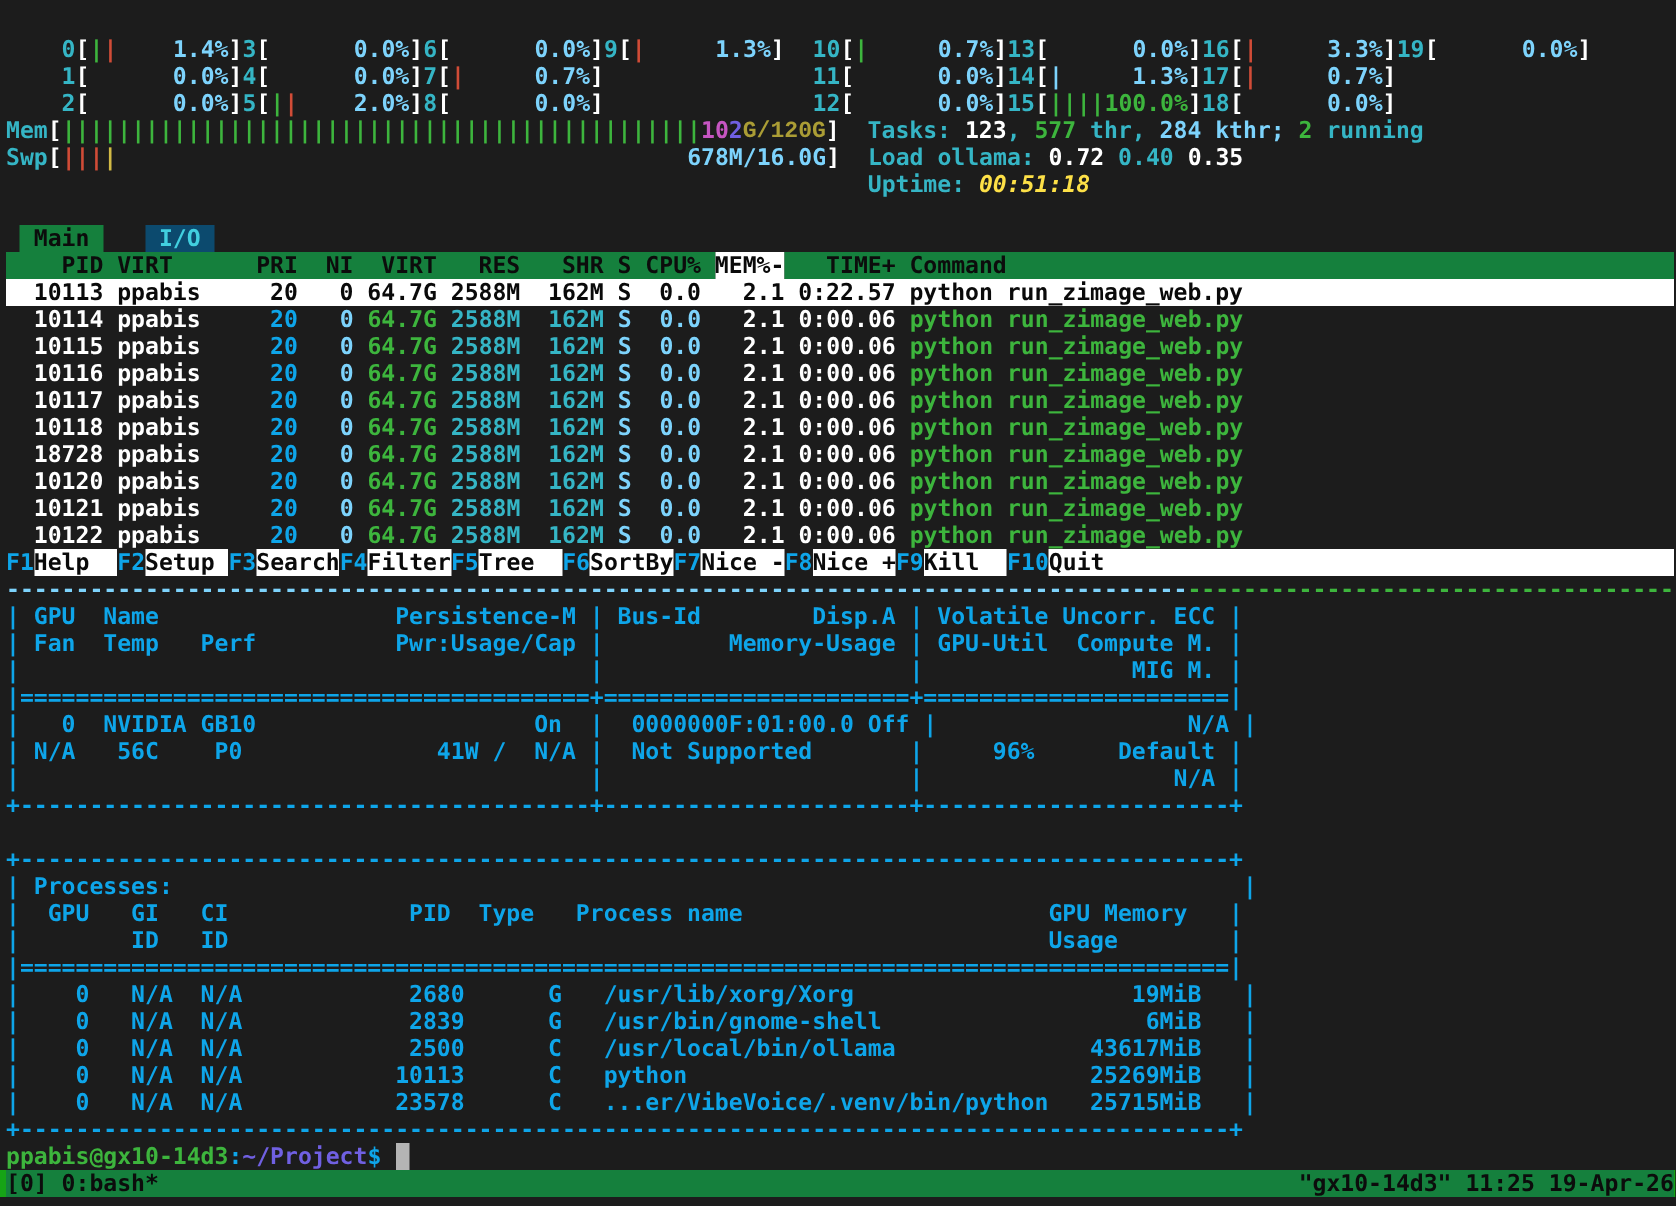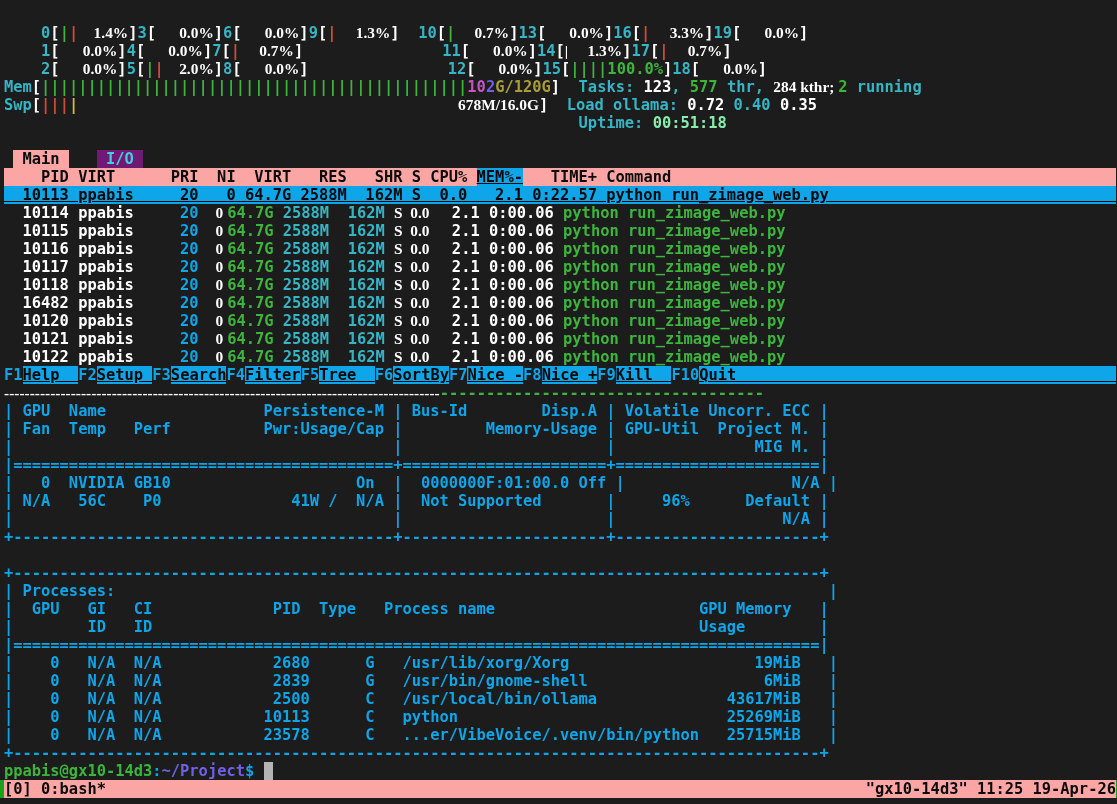--- a/index.html
+++ b/index.html
@@ -10,33 +10,33 @@
     font-size:15.4px;
     font-weight:bold;
     padding:6px 0 0 4px;
   }
   .screen { width:1117px; }
   .line { height:18px; line-height:18px; white-space:pre; overflow:hidden; }
   .line span { display:inline-block; height:18px; vertical-align:top; white-space:pre; }
   
   .w  { color:#0ea5e9; }
   .W  { color:#ffffff; }
-  .gy { color:#ffffff;font-family:Liberation Serif, serif; }
+  .gy { color:#7dd3fc; }
   .c  { color:#35b5c5; }
-  .cb { color:#86efac; }
+  .cb { color:#fde047;font-style:italic; }
   .cd { color:#ffffff; }
   .g  { color:#3db53d; }
   .r  { color:#d14c37; }
   .y  { color:#d2ba45; }
-  .ol { color:#ab9d35; }
+  .ol { color:#ab9d35;font-family:Liberation Mono, monospace; }
   .m  { color:#c655c2; }
   .pu { color:#7060e2; }
-  .kG { background:#fca5a5; color:#0c0c0c; }
-  .kC { background:#0ea5e9; color:#0a0a0a;text-decoration:underline; }
-  .io { background:#701a75; color:#41cfdf; }
+  .kG { background:#15803d; color:#0c0c0c; }
+  .kC { background:#ffffff; color:#0a0a0a; }
+  .io { background:#0c4a6e; color:#41cfdf; }
   .cur{ background:#b4b4b4; color:#b4b4b4; }
   .bleed { background:#16a416; margin-left:-4px; padding-left:4px; width:1117px; }
 </style>
 </head>
 <body>
 
 <div class="screen">
     <div class="line"></div>
     <div class="line"><span class="w">    </span><span class="c">0</span><span class="W">[</span><span class="g">|</span><span class="r">|</span><span class="gy">    1.4%</span><span class="W">]</span><span class="c">3</span><span class="W">[</span><span class="gy">      0.0%</span><span class="W">]</span><span class="c">6</span><span class="W">[</span><span class="gy">      0.0%</span><span class="W">]</span><span class="c">9</span><span class="W">[</span><span class="r">|</span><span class="gy">     1.3%</span><span class="W">]</span><span class="w">  </span><span class="c">10</span><span class="W">[</span><span class="g">|</span><span class="gy">     0.7%</span><span class="W">]</span><span class="c">13</span><span class="W">[</span><span class="gy">      0.0%</span><span class="W">]</span><span class="c">16</span><span class="W">[</span><span class="r">|</span><span class="gy">     3.3%</span><span class="W">]</span><span class="c">19</span><span class="W">[</span><span class="gy">      0.0%</span><span class="W">]</span></div>
     <div class="line"><span class="w">    </span><span class="c">1</span><span class="W">[</span><span class="gy">      0.0%</span><span class="W">]</span><span class="c">4</span><span class="W">[</span><span class="gy">      0.0%</span><span class="W">]</span><span class="c">7</span><span class="W">[</span><span class="r">|</span><span class="gy">     0.7%</span><span class="W">]</span><span class="w">               </span><span class="c">11</span><span class="W">[</span><span class="gy">      0.0%</span><span class="W">]</span><span class="c">14</span><span class="W">[</span><span class="gy">|     1.3%</span><span class="W">]</span><span class="c">17</span><span class="W">[</span><span class="r">|</span><span class="gy">     0.7%</span><span class="W">]</span></div>
@@ -46,28 +46,28 @@
     <div class="line"><span class="w">                                                              </span><span class="c">Uptime: </span><span class="cb">00:51:18</span></div>
     <div class="line"></div>
     <div class="line"><span class="w"> </span><span class="kG"> Main </span><span class="w">   </span><span class="io"> I/O </span></div>
     <div class="line"><span class="kG">    PID VIRT      PRI  NI  VIRT   RES   SHR S CPU% </span><span class="kC">MEM%-</span><span class="kG">   TIME+ Command                                                </span></div>
     <div class="line"><span class="kC">  10113 ppabis     20   0 64.7G 2588M  162M S  0.0   2.1 0:22.57 python run_zimage_web.py                               </span></div>
     <div class="line"><span class="W">  10114 </span><span class="W">ppabis    </span><span class="w"> 20 </span><span class="gy">  0 </span><span class="g">64.7G </span><span class="c">2588M </span><span class="c"> 162M </span><span class="gy">S </span><span class="gy"> 0.0 </span><span class="W">  2.1</span><span class="W"> 0:00.06 </span><span class="g">python run_zimage_web.py</span></div>
     <div class="line"><span class="W">  10115 </span><span class="W">ppabis    </span><span class="w"> 20 </span><span class="gy">  0 </span><span class="g">64.7G </span><span class="c">2588M </span><span class="c"> 162M </span><span class="gy">S </span><span class="gy"> 0.0 </span><span class="W">  2.1</span><span class="W"> 0:00.06 </span><span class="g">python run_zimage_web.py</span></div>
     <div class="line"><span class="W">  10116 </span><span class="W">ppabis    </span><span class="w"> 20 </span><span class="gy">  0 </span><span class="g">64.7G </span><span class="c">2588M </span><span class="c"> 162M </span><span class="gy">S </span><span class="gy"> 0.0 </span><span class="W">  2.1</span><span class="W"> 0:00.06 </span><span class="g">python run_zimage_web.py</span></div>
     <div class="line"><span class="W">  10117 </span><span class="W">ppabis    </span><span class="w"> 20 </span><span class="gy">  0 </span><span class="g">64.7G </span><span class="c">2588M </span><span class="c"> 162M </span><span class="gy">S </span><span class="gy"> 0.0 </span><span class="W">  2.1</span><span class="W"> 0:00.06 </span><span class="g">python run_zimage_web.py</span></div>
     <div class="line"><span class="W">  10118 </span><span class="W">ppabis    </span><span class="w"> 20 </span><span class="gy">  0 </span><span class="g">64.7G </span><span class="c">2588M </span><span class="c"> 162M </span><span class="gy">S </span><span class="gy"> 0.0 </span><span class="W">  2.1</span><span class="W"> 0:00.06 </span><span class="g">python run_zimage_web.py</span></div>
-    <div class="line"><span class="W">  16482 </span><span class="W">ppabis    </span><span class="w"> 20 </span><span class="gy">  0 </span><span class="g">64.7G </span><span class="c">2588M </span><span class="c"> 162M </span><span class="gy">S </span><span class="gy"> 0.0 </span><span class="W">  2.1</span><span class="W"> 0:00.06 </span><span class="g">python run_zimage_web.py</span></div>
+    <div class="line"><span class="W">  18728 </span><span class="W">ppabis    </span><span class="w"> 20 </span><span class="gy">  0 </span><span class="g">64.7G </span><span class="c">2588M </span><span class="c"> 162M </span><span class="gy">S </span><span class="gy"> 0.0 </span><span class="W">  2.1</span><span class="W"> 0:00.06 </span><span class="g">python run_zimage_web.py</span></div>
     <div class="line"><span class="W">  10120 </span><span class="W">ppabis    </span><span class="w"> 20 </span><span class="gy">  0 </span><span class="g">64.7G </span><span class="c">2588M </span><span class="c"> 162M </span><span class="gy">S </span><span class="gy"> 0.0 </span><span class="W">  2.1</span><span class="W"> 0:00.06 </span><span class="g">python run_zimage_web.py</span></div>
     <div class="line"><span class="W">  10121 </span><span class="W">ppabis    </span><span class="w"> 20 </span><span class="gy">  0 </span><span class="g">64.7G </span><span class="c">2588M </span><span class="c"> 162M </span><span class="gy">S </span><span class="gy"> 0.0 </span><span class="W">  2.1</span><span class="W"> 0:00.06 </span><span class="g">python run_zimage_web.py</span></div>
     <div class="line"><span class="W">  10122 </span><span class="W">ppabis    </span><span class="w"> 20 </span><span class="gy">  0 </span><span class="g">64.7G </span><span class="c">2588M </span><span class="c"> 162M </span><span class="gy">S </span><span class="gy"> 0.0 </span><span class="W">  2.1</span><span class="W"> 0:00.06 </span><span class="g">python run_zimage_web.py</span></div>
     <div class="line"><span class="w">F1</span><span class="kC">Help  </span><span class="w">F2</span><span class="kC">Setup </span><span class="w">F3</span><span class="kC">Search</span><span class="w">F4</span><span class="kC">Filter</span><span class="w">F5</span><span class="kC">Tree  </span><span class="w">F6</span><span class="kC">SortBy</span><span class="w">F7</span><span class="kC">Nice -</span><span class="w">F8</span><span class="kC">Nice +</span><span class="w">F9</span><span class="kC">Kill  </span><span class="w">F10</span><span class="kC">Quit                                         </span></div>
     <div class="line"><span class="gy">-------------------------------------------------------------------------------------</span><span class="g">-----------------------------------</span></div>
     <div class="line"><span class="w">| GPU  Name                 Persistence-M | Bus-Id        Disp.A | Volatile Uncorr. ECC |</span></div>
-    <div class="line"><span class="w">| Fan  Temp   Perf          Pwr:Usage/Cap |         Memory-Usage | GPU-Util  Project M. |</span></div>
+    <div class="line"><span class="w">| Fan  Temp   Perf          Pwr:Usage/Cap |         Memory-Usage | GPU-Util  Compute M. |</span></div>
     <div class="line"><span class="w">|                                         |                      |               MIG M. |</span></div>
     <div class="line"><span class="w">|=========================================+======================+======================|</span></div>
     <div class="line"><span class="w">|   0  NVIDIA GB10                    On  |  0000000F:01:00.0 Off |                  N/A |</span></div>
     <div class="line"><span class="w">| N/A   56C    P0              41W /  N/A |  Not Supported       |     96%      Default |</span></div>
     <div class="line"><span class="w">|                                         |                      |                  N/A |</span></div>
     <div class="line"><span class="w">+-----------------------------------------+----------------------+----------------------+</span></div>
     <div class="line"></div>
     <div class="line"><span class="w">+---------------------------------------------------------------------------------------+</span></div>
     <div class="line"><span class="w">| Processes:                                                                             |</span></div>
     <div class="line"><span class="w">|  GPU   GI   CI             PID  Type   Process name                      GPU Memory   |</span></div>

